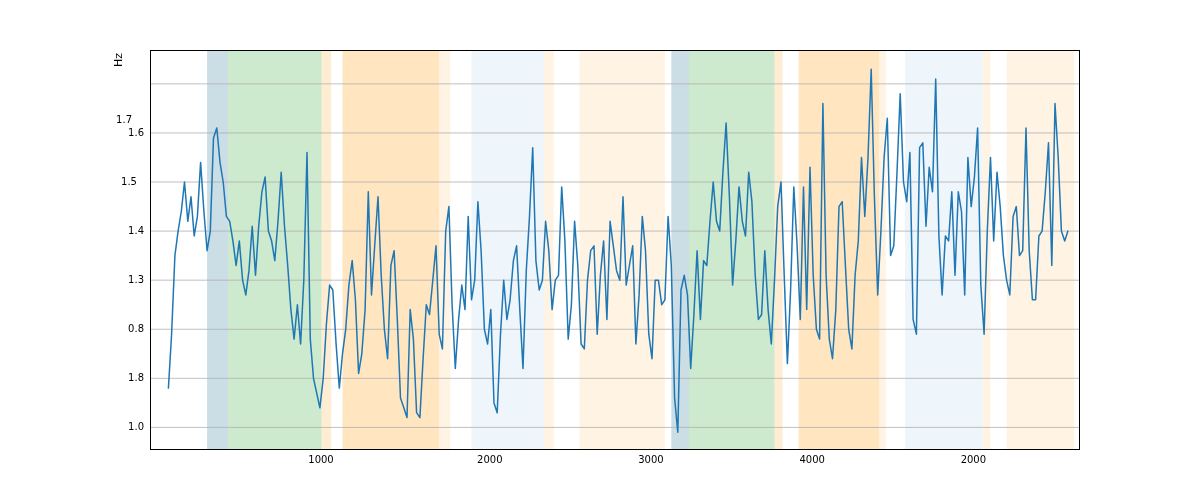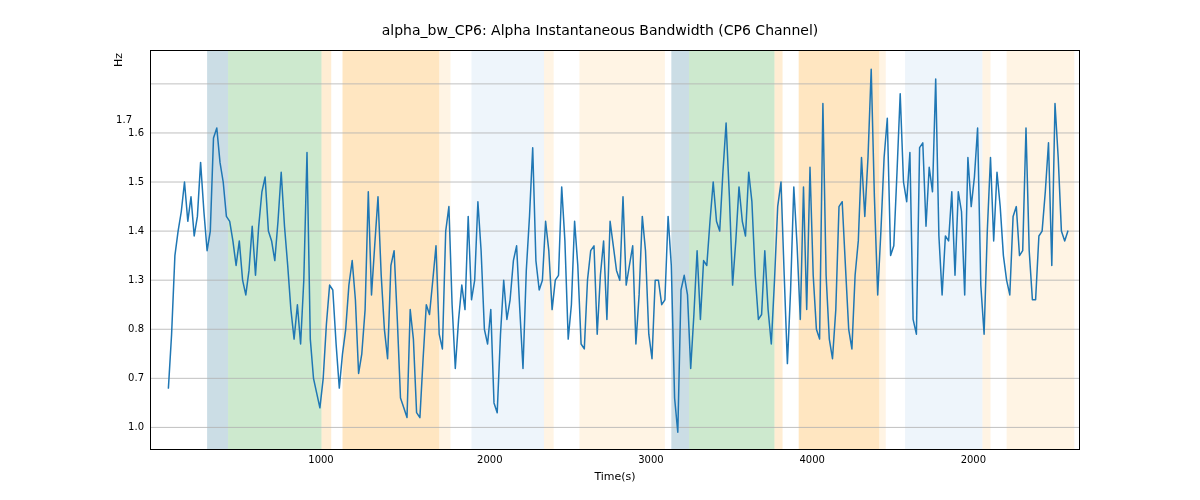--- a/index.html
+++ b/index.html
@@ -83,32 +83,30 @@
     stroke-width: 1.5;
     stroke-linejoin: round;
     stroke-linecap: round;
   }
 </style>
 </head>
 <body>
 
 <div class="figure">
 
-  <div class="title">alpha_bw_CP6: Alpha Instantaneous Bandwidth (CP6 Channel)</div>
 
   <div class="ylabel">Hz</div>
-  <div class="xlabel">Time(s)</div>
 
   <div id="ytick-container">
       <div class="tick y" style="left: 114px; top: 426.407px;">1.0</div>
-      <div class="tick y" style="left: 114px; top: 377.332px;">0.7</div>
+      <div class="tick y" style="left: 114px; top: 377.332px;">1.8</div>
       <div class="tick y" style="left: 114px; top: 328.256px;">0.8</div>
       <div class="tick y" style="left: 114px; top: 279.181px;">1.3</div>
       <div class="tick y" style="left: 114px; top: 230.106px;">1.4</div>
-      <div class="tick y" style="left: 114px; top: 181.031px;">1.5</div>
+      <div class="tick y" style="left: 114px; top: 181.031px; text-align: center;">1.5</div>
       <div class="tick y" style="left: 114px; top: 131.956px;">1.6</div>
       <div class="tick y" style="left: 102px; top: 82.8804px; margin-top: 36px;">1.7</div>
     </div>
   <div id="xtick-container">
       <div class="tick x" style="left: 321px;">1000</div>
       <div class="tick x" style="left: 489.799px;">2000</div>
       <div class="tick x" style="left: 650.994px;">3000</div>
       <div class="tick x" style="left: 812.189px; text-align: right;">4000</div>
       <div class="tick x" style="left: 973.384px;">2000</div>
     </div>

